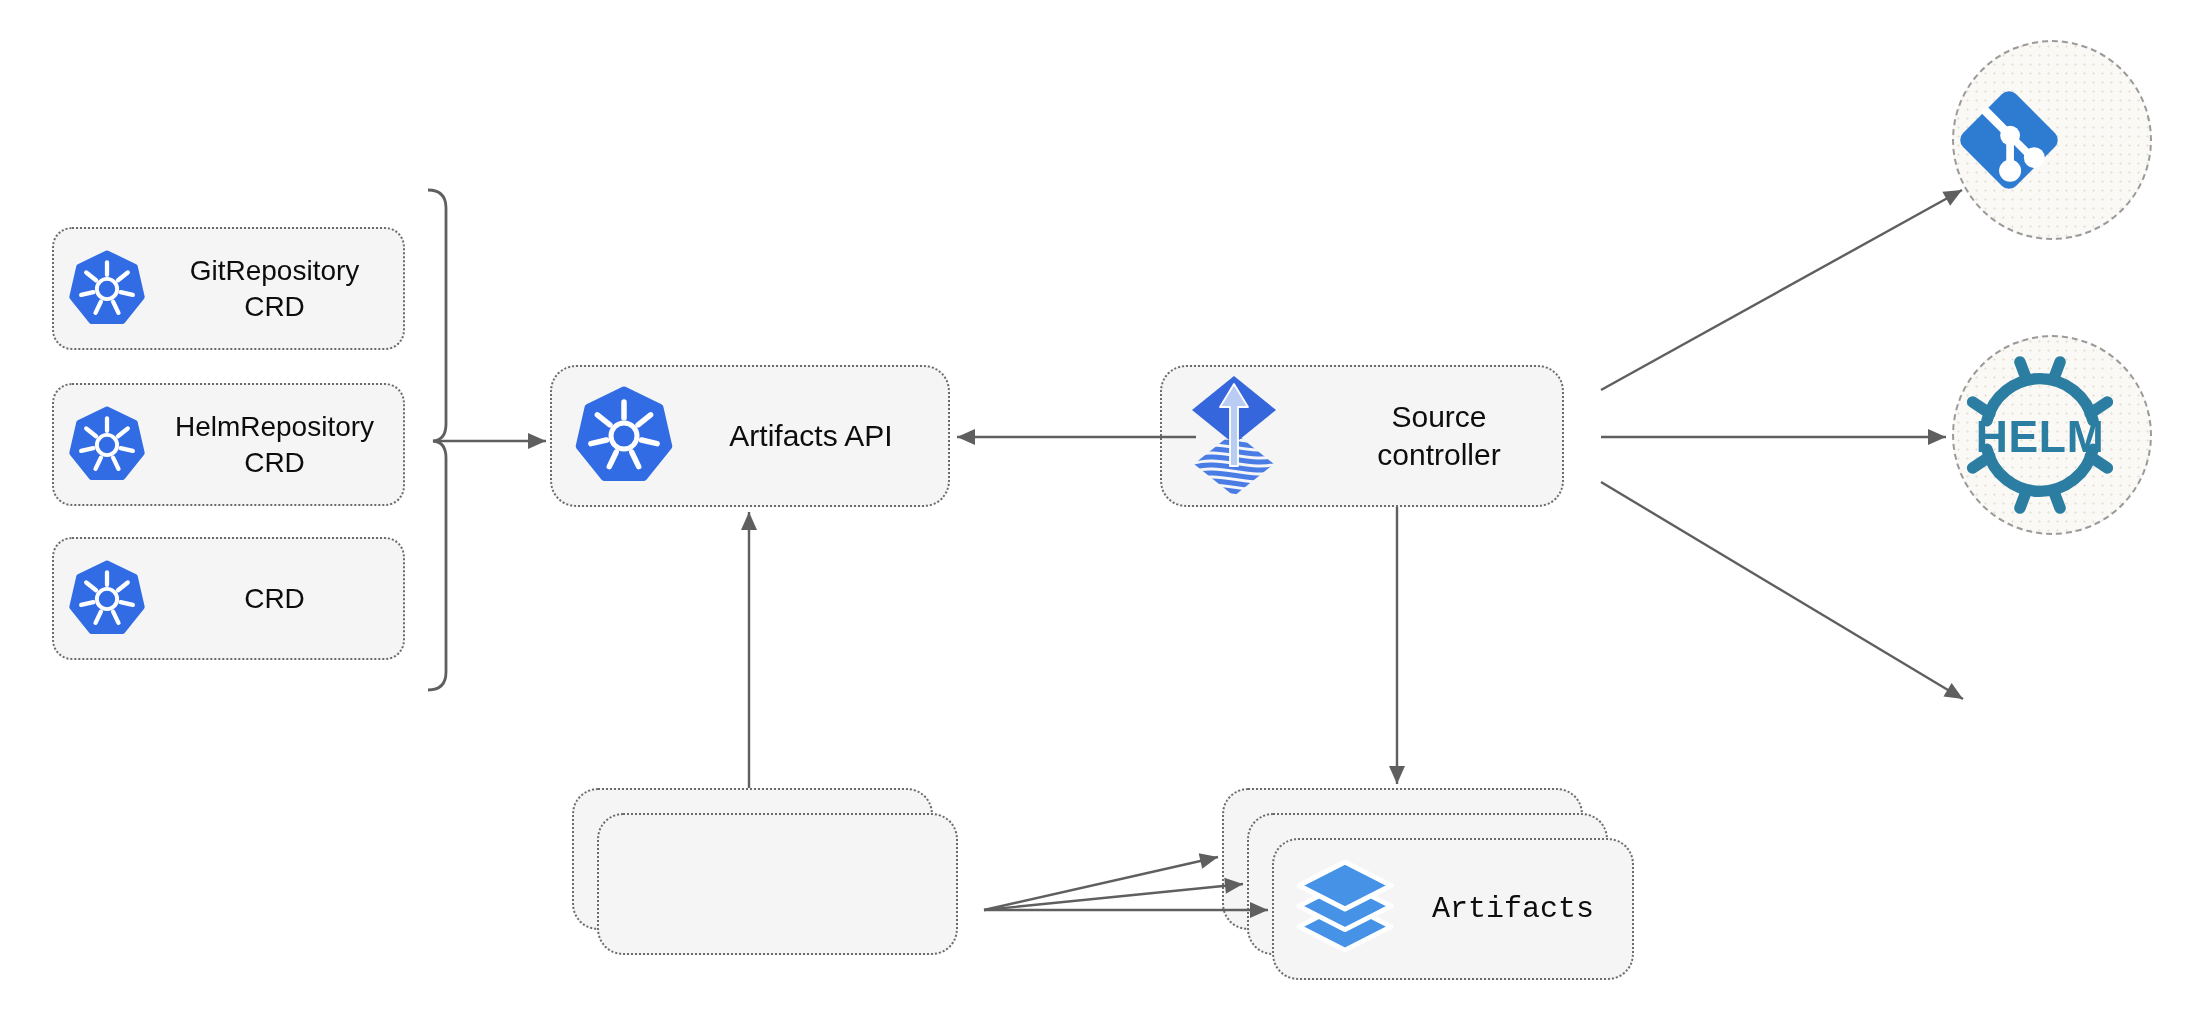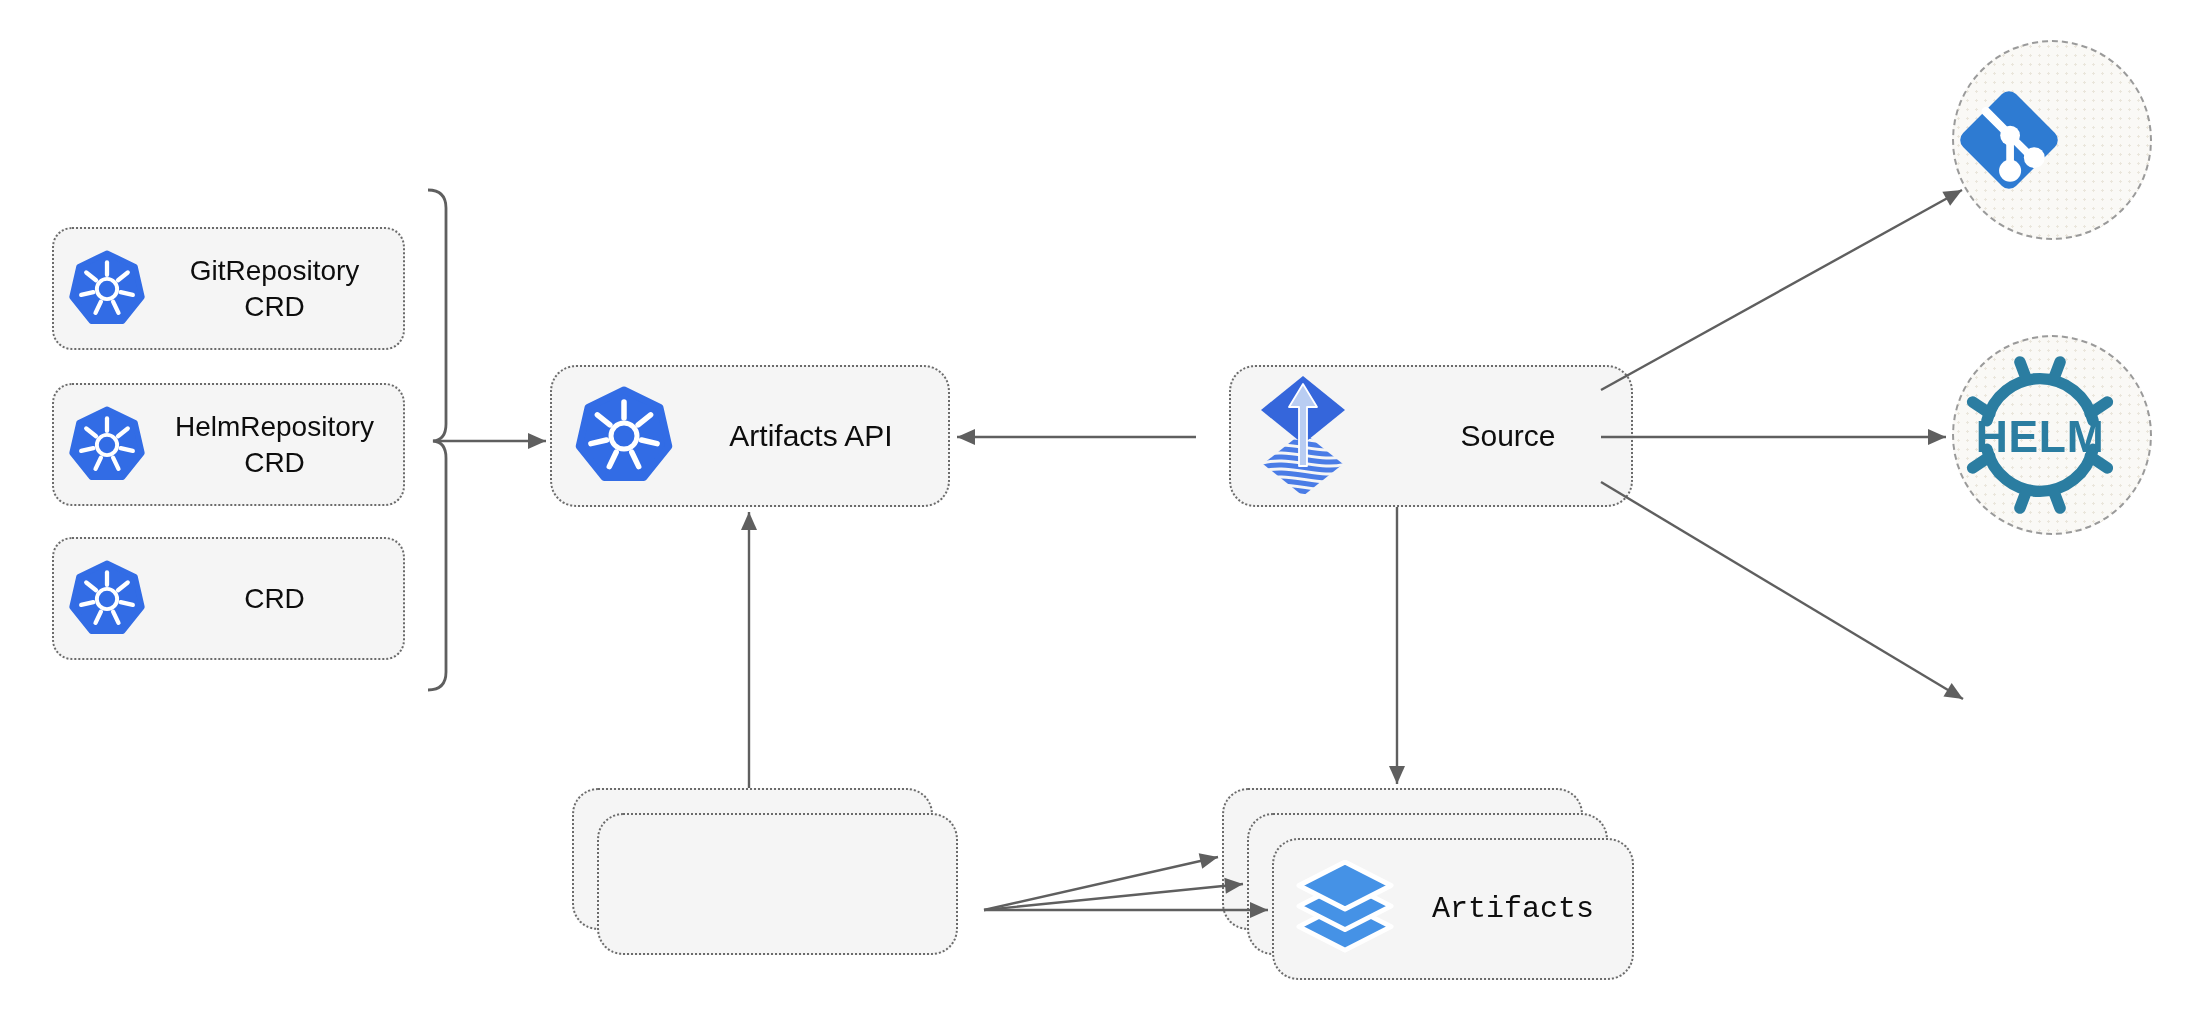--- a/index.html
+++ b/index.html
@@ -135,28 +135,29 @@
 
   <div class="node big" style="left:550px;top:365px;width:400px;">
     <span class="nicon">
       <svg width="100" height="100">
           <use href="#sym-k8s"></use>
         </svg>
     </span>
     <span class="nlabel">Artifacts API</span>
   </div>
 
-  <div class="node big" style="left:1229px;top:365px;width:404px;gap:32px;">
+  <div class="node big" style="left:1160px;top:365px;width:404px;gap:32px;">
     <span class="nicon">
       <svg width="100" height="120">
           <use href="#sym-flux"></use>
         </svg>
     </span>
     <span class="nlabel">
       <span class="ln">Source</span>
+      <span class="ln">controller</span>
     </span>
   </div>
 
   <div class="stackbox" style="left:572px;top:788px;"></div>
   <div class="stackbox" style="left:597px;top:813px;"></div>
 
   <div class="stackbox" style="left:1222px;top:788px;"></div>
   <div class="stackbox" style="left:1247px;top:813px;"></div>
   <div class="node big" style="left:1272px;top:838px;width:362px;z-index:5;font-family:Liberation Mono, monospace;">
     <span class="nicon">

